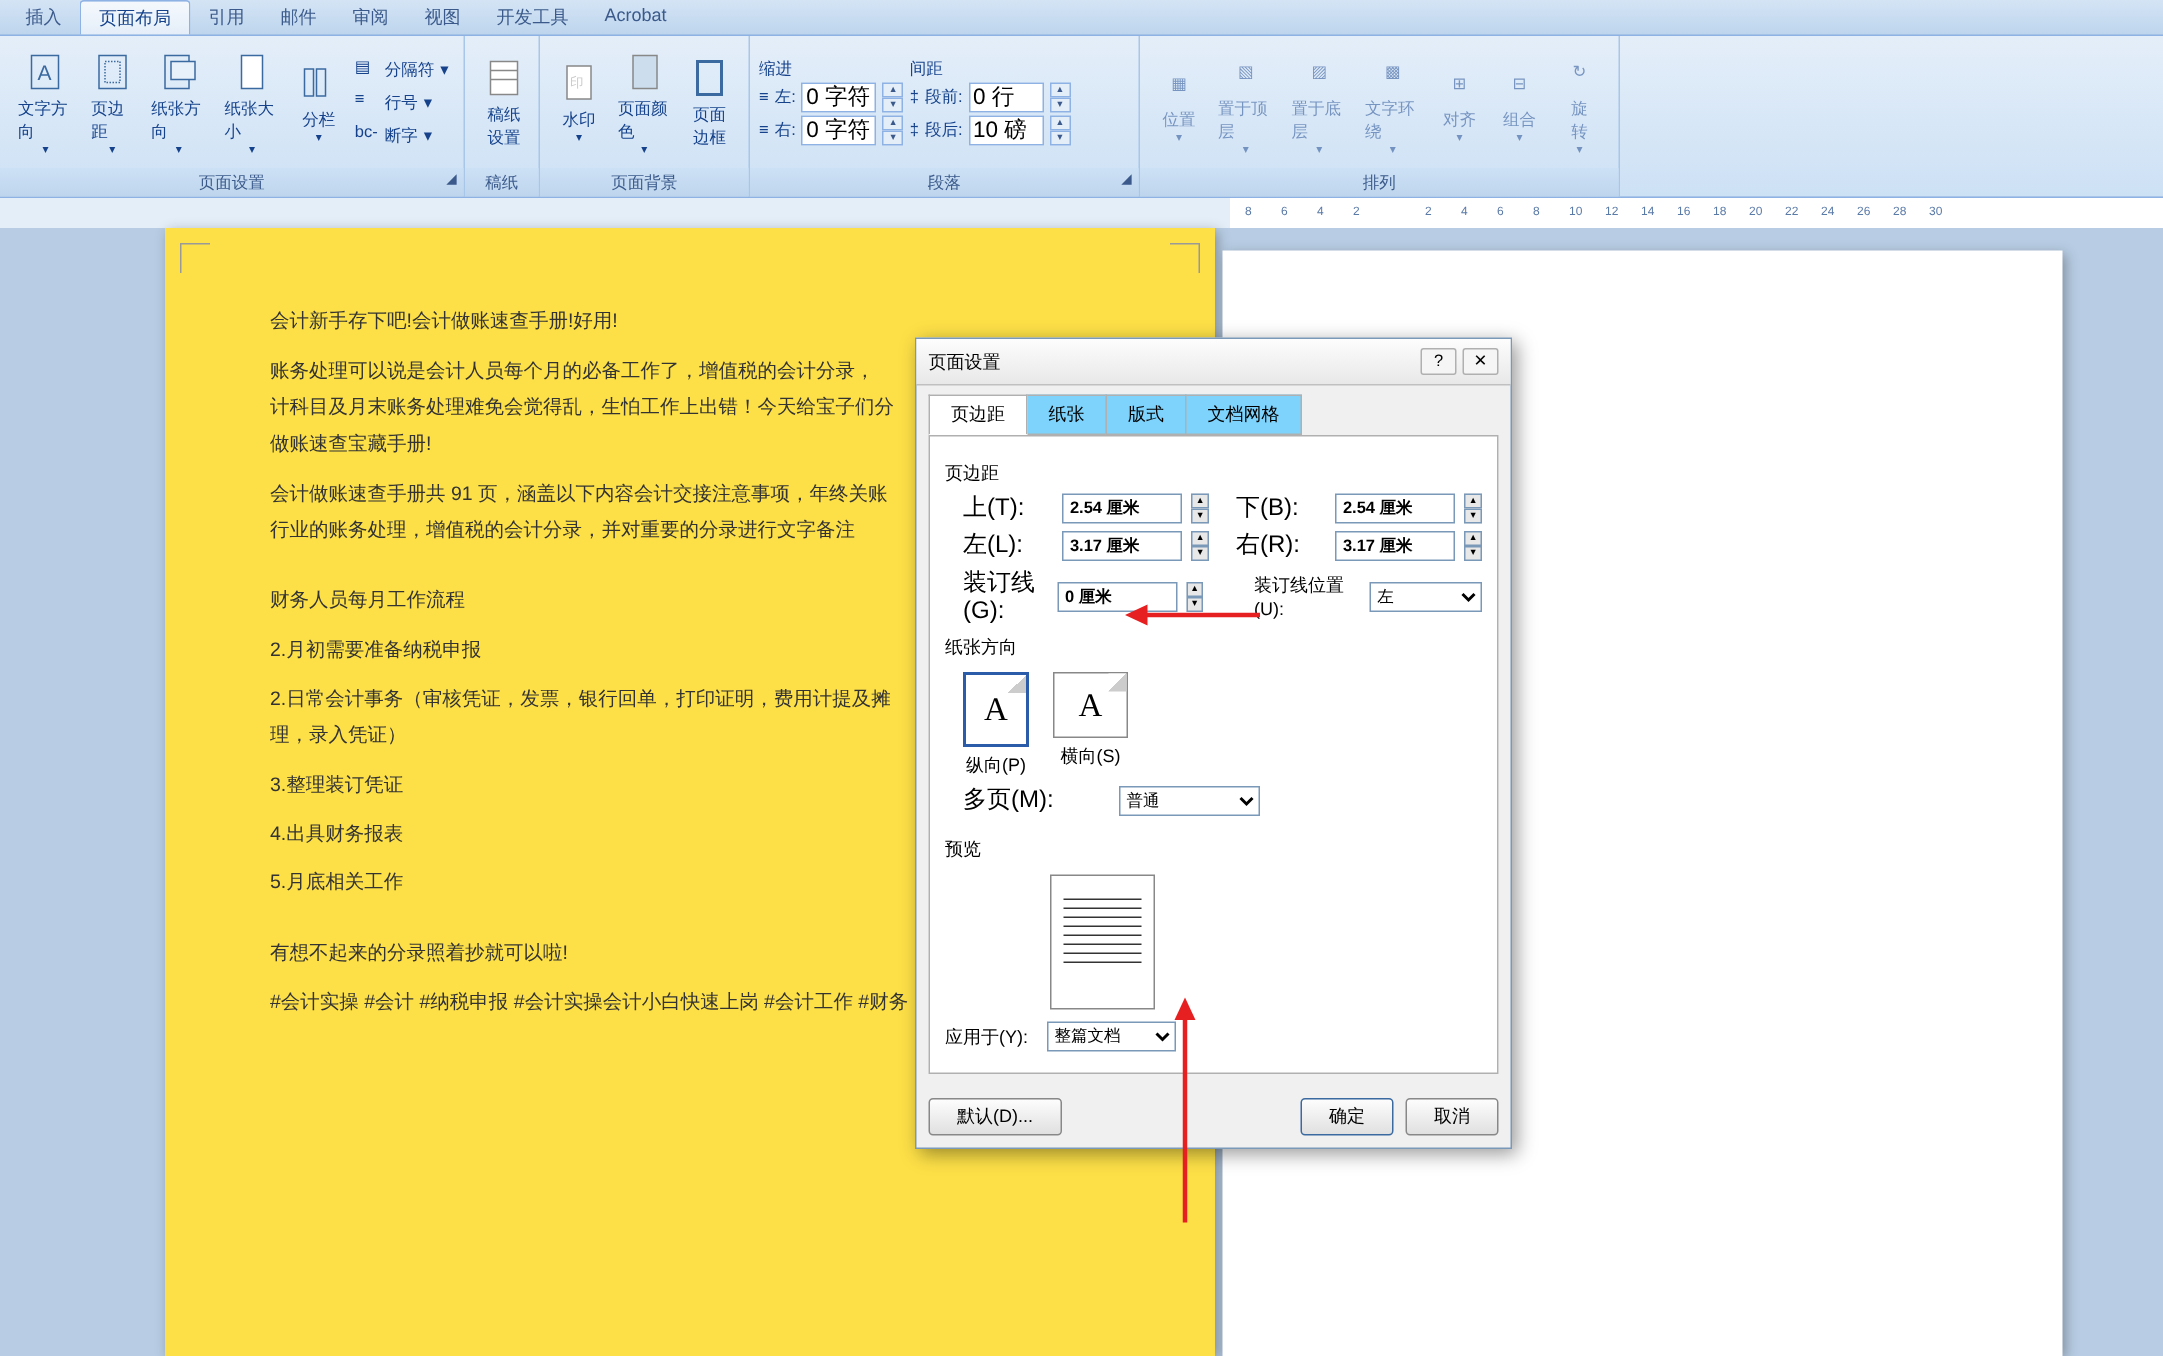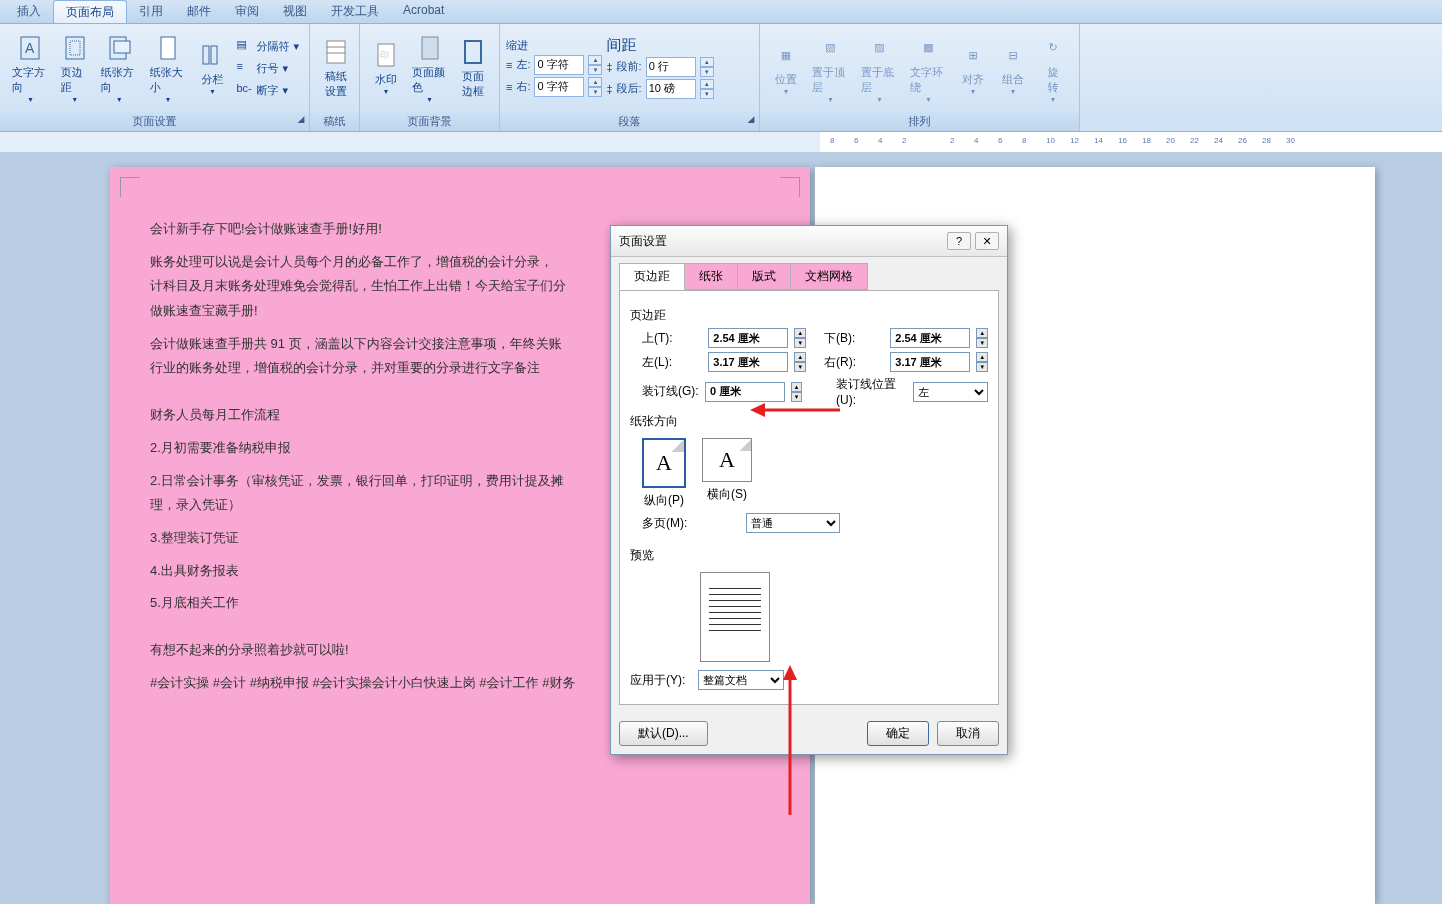--- a/index.html
+++ b/index.html
@@ -19,52 +19,52 @@
 
 .big-btn { display: flex; flex-direction: column; align-items: center; justify-content: center; padding: 2px 6px; font-size: 11px; color: #15428b; cursor: pointer; min-width: 40px; }
 .big-btn .ic { width: 30px; height: 30px; display: flex; align-items: center; justify-content: center; margin-bottom: 2px; }
 .big-btn .caret { font-size: 8px; color: #15428b; }
 
 .small-btn-col { display: flex; flex-direction: column; gap: 2px; font-size: 11px; color: #15428b; }
 .small-btn { display: flex; align-items: center; gap: 4px; padding: 2px 4px; cursor: pointer; white-space: nowrap; }
 .small-btn .ic { width: 16px; height: 16px; }
 
 .spin-row { display: flex; align-items: center; gap: 4px; font-size: 11px; color: #15428b; margin: 2px 0; }
-.spin-input { width: 50px; height: 20px; font-size: 11px; padding: 0 2px; border: 1px solid #8db2e3; background: white; }
+.spin-input { width: 50px; height: 20px; font-size: 15px; padding: 0 2px; border: 1px solid #8db2e3; background: white; }
 .spinner { width: 14px; height: 20px; display: flex; flex-direction: column; }
 .spinner div { flex: 1; border: 1px solid #8db2e3; background: #e4eef9; font-size: 7px; text-align: center; line-height: 8px; color: #3b5a8b; cursor: pointer; }
 
 
 .ruler-area { height: 20px; background: white; display: flex; }
 .ruler-left { width: 820px; background: #e4eef9; }
 .ruler-right { flex: 1; background: white; display: flex; align-items: center; position: relative; font-size: 8px; color: #5a7aa8; }
 .ruler-tick { position: absolute; top: 4px; font-size: 8px; }
 
 
 .doc-area { display: flex; position: absolute; top: 152px; left: 0; right: 0; bottom: 0; background: #b8cde4; }
-.doc-page-left { width: 700px; background: #f9a8d4; margin-left: 110px; margin-top: 15px; padding: 50px 40px; box-shadow: 2px 2px 8px rgba(0,0,0,0.3); position: relative; }
+.doc-page-left { width: 700px; background: #fde047; margin-left: 110px; padding: 50px 70px; box-shadow: 2px 2px 8px rgba(0,0,0,0.3); position: relative; }
 .doc-corner { position: absolute; width: 20px; height: 20px; border: 1px solid #999; }
 .doc-corner.tl { top: 10px; left: 10px; border-right: none; border-bottom: none; }
 .doc-corner.tr { top: 10px; right: 10px; border-left: none; border-bottom: none; }
 .doc-page-left p { font-size: 13px; line-height: 1.9; color: #333; margin-bottom: 8px; }
 
 .doc-page-right { width: 560px; background: white; margin-left: 5px; margin-top: 15px; box-shadow: 2px 2px 8px rgba(0,0,0,0.3); position: relative; }
 
 
 .dialog { position: absolute; left: 610px; top: 225px; width: 398px; background: #f0f0f0; border: 1px solid #7a98b8; box-shadow: 3px 3px 12px rgba(0,0,0,0.4); }
 .dialog-title { background: linear-gradient(to bottom, #fdfdfd, #e8e8e8); padding: 6px 8px; font-size: 12px; display: flex; align-items: center; border-bottom: 1px solid #c0c0c0; }
 .dlg-title-text { flex: 1; }
 .dlg-help, .dlg-close { width: 24px; height: 18px; border: 1px solid #b0b0b0; background: #f5f5f5; margin-left: 4px; text-align: center; font-size: 11px; line-height: 16px; cursor: pointer; border-radius: 2px; }
 .dialog-tabs { display: flex; padding: 6px 8px 0 8px; }
-.dlg-tab { padding: 4px 14px; font-size: 12px; border: 1px solid #b0b0b0; background: #f9a8d4; margin-right: -1px; cursor: pointer; }
+.dlg-tab { padding: 4px 14px; font-size: 12px; border: 1px solid #b0b0b0; background: #7dd3fc; margin-right: -1px; cursor: pointer; }
 .dlg-tab.active { background: white; border-bottom: 1px solid white; position: relative; z-index: 1; }
 .dialog-body { background: white; margin: 0 8px 8px 8px; padding: 10px; border: 1px solid #b0b0b0; font-size: 12px; }
 .fieldset-label { font-size: 12px; margin: 6px 0 4px 0; }
 .field-row { display: flex; align-items: center; margin: 4px 0; gap: 6px; }
-.field-label { width: 72px; font-size: 12px; }
+.field-label { width: 72px; font-size: 16px; }
 .field-input { width: 80px; height: 20px; border: 1px solid #7a98b8; font-size: 11px; padding: 0 4px; font-weight: bold; }
 .field-spin { width: 14px; height: 20px; display: flex; flex-direction: column; }
 .field-spin div { flex: 1; border: 1px solid #7a98b8; background: #e8e8e8; font-size: 7px; text-align: center; cursor: pointer; line-height: 8px; }
 .field-select { width: 94px; height: 20px; border: 1px solid #7a98b8; font-size: 11px; background: white; }
 
 .orient-row { display: flex; gap: 16px; margin: 8px 0 4px 12px; align-items: flex-start; }
 .orient-opt { display: flex; flex-direction: column; align-items: center; gap: 4px; font-size: 12px; cursor: pointer; }
 .orient-box { width: 44px; height: 50px; border: 1px solid #888; background: white; display: flex; align-items: center; justify-content: center; position: relative; }
 .orient-box.sel { border: 2px solid #2a5caa; }
 .orient-box .fold { position: absolute; top: 0; right: 0; width: 12px; height: 12px; background: linear-gradient(135deg, white 50%, #ccc 50%); }
@@ -230,21 +230,21 @@
             <span>≡</span>
             <span>右:</span>
             <input class="spin-input" value="0 字符" style="">
             <div class="spinner">
               <div>▴</div>
               <div>▾</div>
             </div>
           </div>
       </div>
       <div>
-        <div style="font-size:15px; color:#15428b; margin-bottom:2px">间距</div>
+        <div style="font-size:11px; color:#15428b; margin-bottom:2px">间距</div>
         <div class="spin-row">
             <span>‡</span>
             <span>段前:</span>
             <input class="spin-input" value="0 行" style="">
             <div class="spinner">
               <div>▴</div>
               <div>▾</div>
             </div>
           </div>
         <div class="spin-row">

